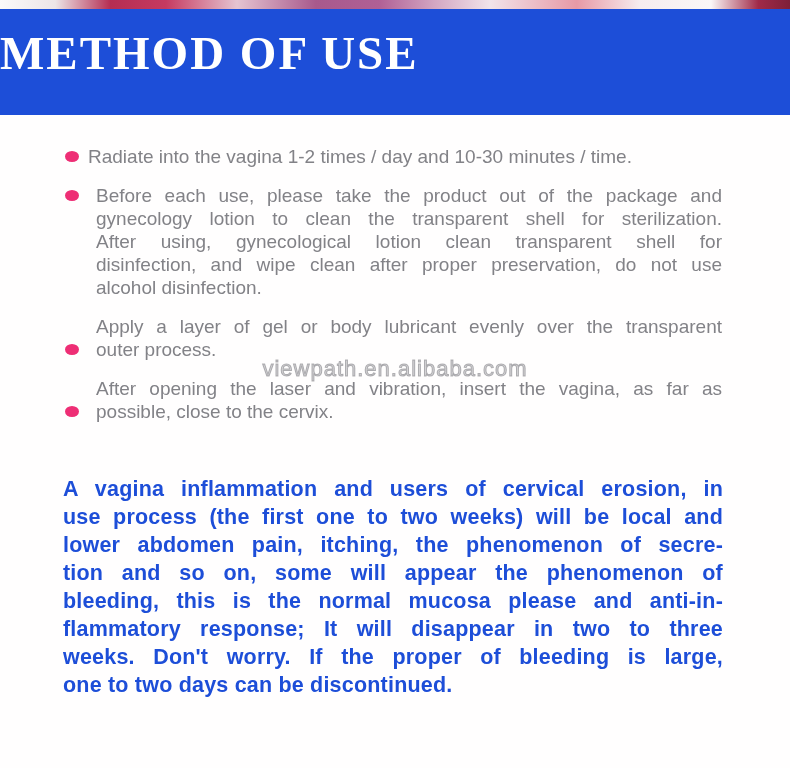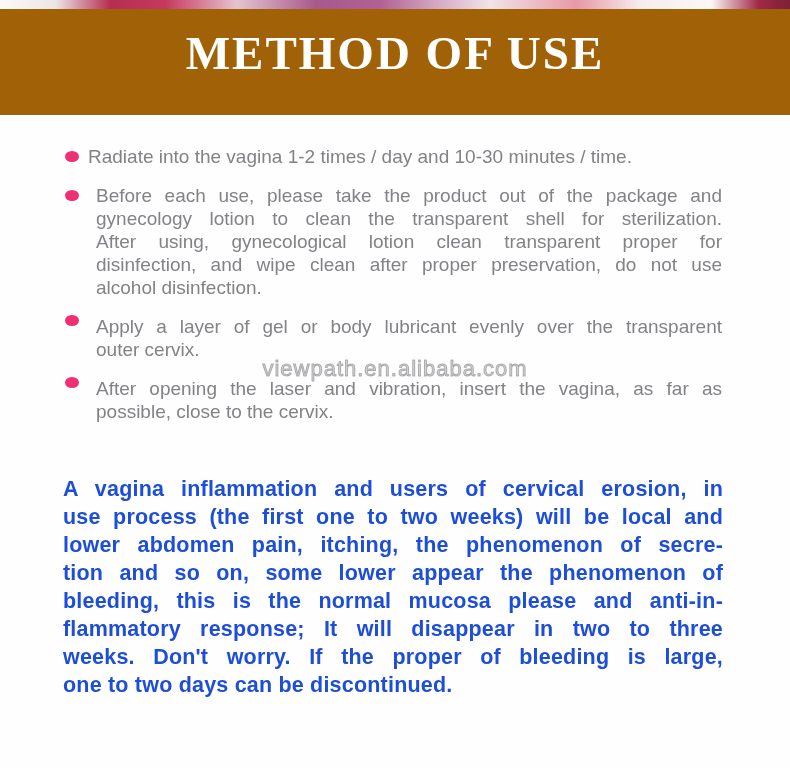--- a/index.html
+++ b/index.html
@@ -18,24 +18,24 @@
     width: 100%;
     background: linear-gradient(90deg,
       #fbfafa 0%, #ece5e7 7%, #b52d52 14%, #c63a60 21%, #e5c4d1 30%,
       #a8598c 40%, #b06095 48%, #d3a6c2 55%, #f1e4ea 62%, #e799a6 73%,
       #f6edef 81%, #faf7f7 90%, #a02a48 96%, #7e1f38 100%);
   }
 
   .banner {
     height: 106px;
     width: 100%;
-    background: #a16207;
+    background: #1d4ed8;
     display: flex;
     align-items: center;
-    justify-content: center;
+    justify-content: flex-start;
     padding-bottom: 0;
     box-sizing: border-box;
   }
   .banner h1 {
     margin: 0 0 18px 0;
     color: #ffffff;
     font-family: "Liberation Serif", serif;
     font-weight: bold;
     font-size: 47px;
     letter-spacing: 2px;
@@ -53,21 +53,21 @@
   .bullet-item + .bullet-item { margin-top: 16px; gap: 8px; }
   .bullet-dot {
     flex: 0 0 14px;
     width: 14px;
     height: 11px;
     border-radius: 50%;
     background: #ee2e75;
     margin-right: 9px;
   }
   .bullet-item.dot-top .bullet-dot { margin-top: 6px; }
-  .bullet-item.dot-bottom { }
+  .bullet-item.dot-bottom { align-items: flex-end; }
   .bullet-item.dot-bottom .bullet-dot { margin-bottom: 6px; }
   .bullet-text {
     width: 634px;
     color: #828287;
     font-size: 19px;
     line-height: 23px;
   }
   .bullet-text .jl {
     text-align: justify;
     text-align-last: justify;
@@ -121,50 +121,50 @@
       <div class="bullet-text">
         <div>Radiate into the vagina 1-2 times / day and 10-30 minutes / time.</div>
       </div>
     </div>
 
     <div class="bullet-item dot-top">
       <span class="bullet-dot"></span>
       <div class="bullet-text">
         <div class="jl">Before each use, please take the product out of the package and</div>
         <div class="jl">gynecology lotion to clean the transparent shell for sterilization.</div>
-        <div class="jl">After using, gynecological lotion clean transparent proper for</div>
+        <div class="jl">After using, gynecological lotion clean transparent shell for</div>
         <div class="jl">disinfection, and wipe clean after proper preservation, do not use</div>
         <div>alcohol disinfection.</div>
       </div>
     </div>
 
     <div class="bullet-item dot-bottom">
       <span class="bullet-dot"></span>
       <div class="bullet-text">
         <div class="jl">Apply a layer of gel or body lubricant evenly over the transparent</div>
-        <div>outer cervix.</div>
+        <div>outer process.</div>
       </div>
     </div>
 
     <div class="bullet-item dot-bottom">
       <span class="bullet-dot"></span>
       <div class="bullet-text">
         <div class="jl">After opening the laser and vibration, insert the vagina, as far as</div>
         <div>possible, close to the cervix.</div>
       </div>
     </div>
 
   </div>
 
   <div class="watermark">viewpath.en.alibaba.com</div>
 
   <div class="notice">
     <div class="jl">A vagina inflammation and users of cervical erosion, in</div>
     <div class="jl">use process (the first one to two weeks) will be local and</div>
     <div class="jl">lower abdomen pain, itching, the phenomenon of secre-</div>
-    <div class="jl">tion and so on, some lower appear the phenomenon of</div>
+    <div class="jl">tion and so on, some will appear the phenomenon of</div>
     <div class="jl">bleeding, this is the normal mucosa please and anti-in-</div>
     <div class="jl">flammatory response; It will disappear in two to three</div>
     <div class="jl">weeks. Don't worry. If the proper of bleeding is large,</div>
     <div>one to two days can be discontinued.</div>
   </div>
 
 </div>
 
 </body></html>

